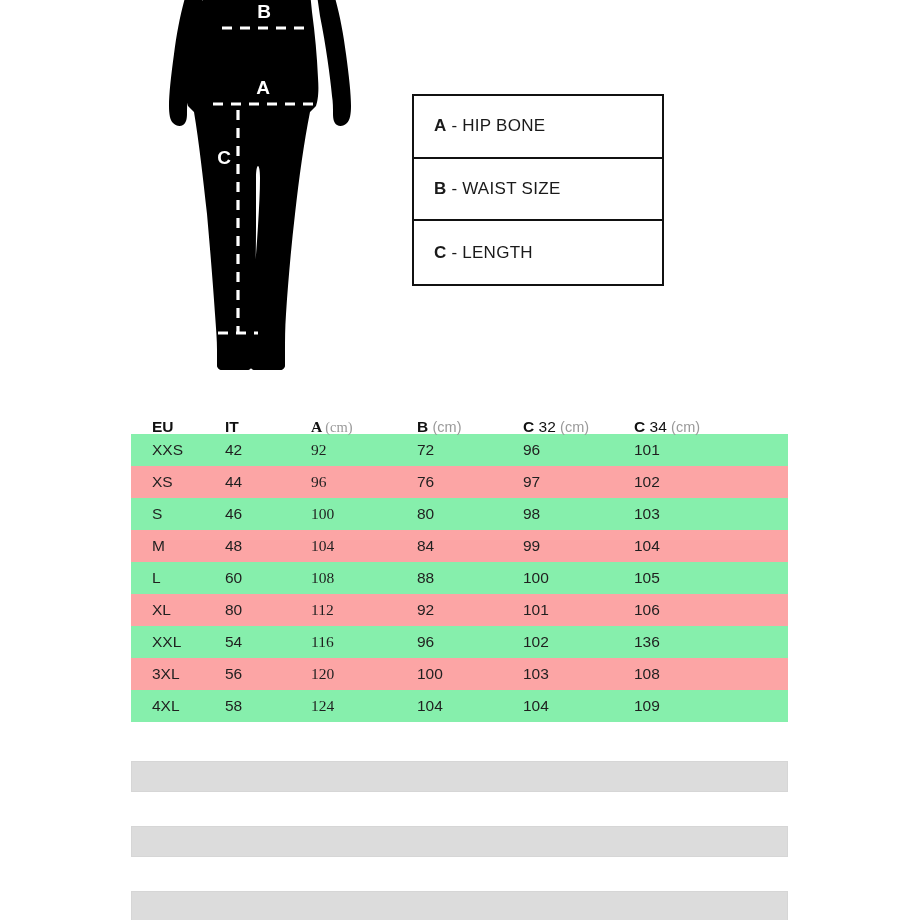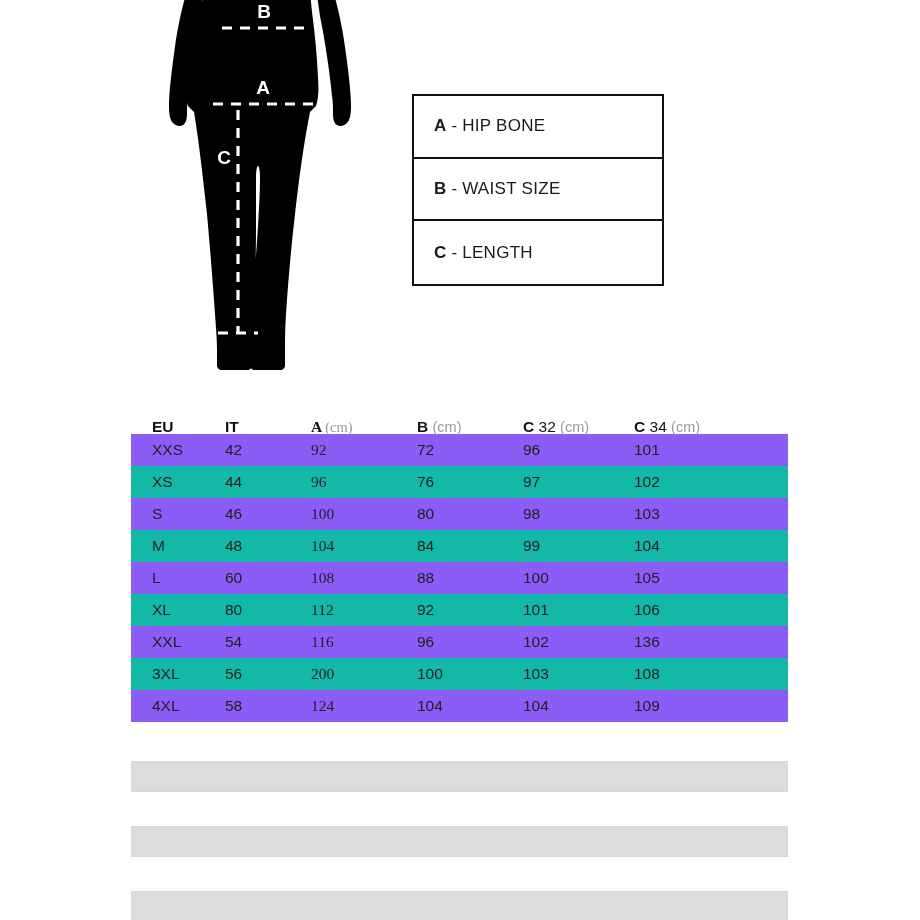--- a/index.html
+++ b/index.html
@@ -80,24 +80,24 @@
     height: 30px;
     padding-left: 21px;
     box-sizing: border-box;
   }
   .tbl-row {
     display: flex;
     align-items: center;
     height: 32px;
     padding-left: 21px;
     box-sizing: border-box;
-    background: #14b8a6;
+    background: #fca5a5;
   }
   .tbl-row.alt {
-    background: #8b5cf6;
+    background: #86efac;
   }
   .c0 { width: 73px; }
   .c1 { width: 86px; }
   .c2 { width: 106px; font-family: Liberation Serif, serif; }
   .c3 { width: 106px; }
   .c4 { width: 111px; }
   .c5 { width: 120px; }
 
   .th {
     font-weight: 700;
@@ -318,21 +318,21 @@
     <div class="td c0">XXL</div>
     <div class="td c1">54</div>
     <div class="td c2">116</div>
     <div class="td c3">96</div>
     <div class="td c4">102</div>
     <div class="td c5">136</div>
   </div>
   <div class="tbl-row">
     <div class="td c0">3XL</div>
     <div class="td c1">56</div>
-    <div class="td c2">200</div>
+    <div class="td c2">120</div>
     <div class="td c3">100</div>
     <div class="td c4">103</div>
     <div class="td c5">108</div>
   </div>
   <div class="tbl-row alt">
     <div class="td c0">4XL</div>
     <div class="td c1">58</div>
     <div class="td c2">124</div>
     <div class="td c3">104</div>
     <div class="td c4">104</div>

